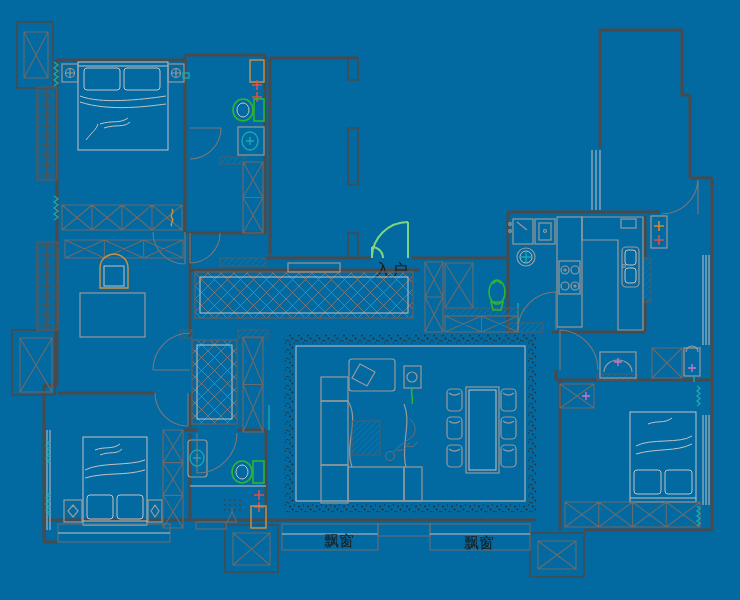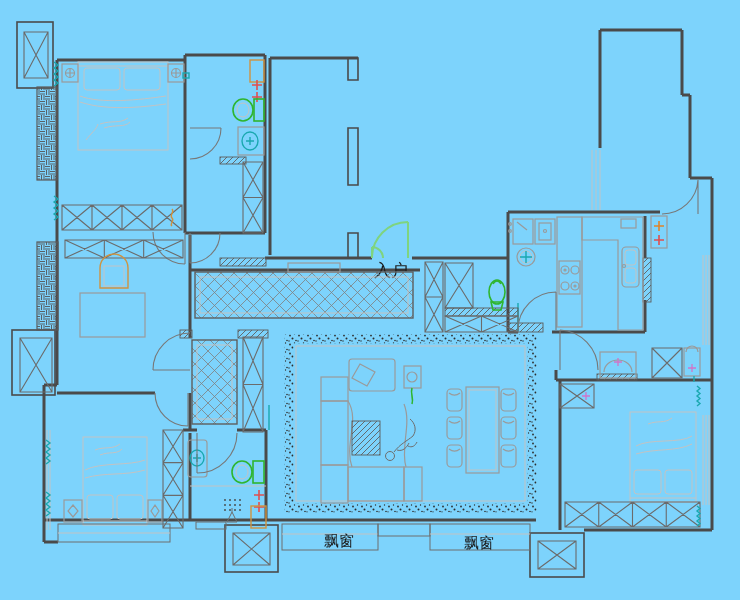--- a/index.html
+++ b/index.html
@@ -1,16 +1,16 @@
 <!DOCTYPE html>
 <html style="--wall: #4a4a4a; --furniture: #9a9a9a; --light: #c3c3c3; --door-green: #7fd47f; --fixture-green: #2fb52f; --curtain-teal: #1aa8b0; --accent-red: #e04f4f; --accent-orange: #e08428; --cabinet-tan: #cf9340; --accent-pink: #d075c8; --background: #ffffff;"><head>
 <meta charset="utf-8">
 <style>
   html,body{margin:0;padding:0;background:#fff;}
-  .stage{width:740px;height:600px;position:relative;background:#7dd3fc;overflow:hidden;}
+  .stage{width:740px;height:600px;position:relative;background:#0369a1;overflow:hidden;}
   svg{display:block;}
   .wall{stroke:var(--wall,#4a4a4a);stroke-width:3;fill:none;stroke-linecap:butt;}
   .wall2{stroke:var(--wall,#4a4a4a);stroke-width:1.6;fill:none;}
   .thin{stroke:#6e6e6e;stroke-width:1;fill:none;}
   .fur{stroke:var(--furniture,#9a9a9a);stroke-width:1.2;fill:none;}
   .furlight{stroke:var(--light,#c3c3c3);stroke-width:1;fill:none;}
   .wd{stroke:#6b6b6b;stroke-width:1.1;fill:#fff;}
   .wd path{fill:none;stroke:inherit;}
   .door{stroke:#787878;stroke-width:1.1;fill:none;}
   .green{stroke:var(--door-green,#7fd47f);stroke-width:2;fill:none;}

